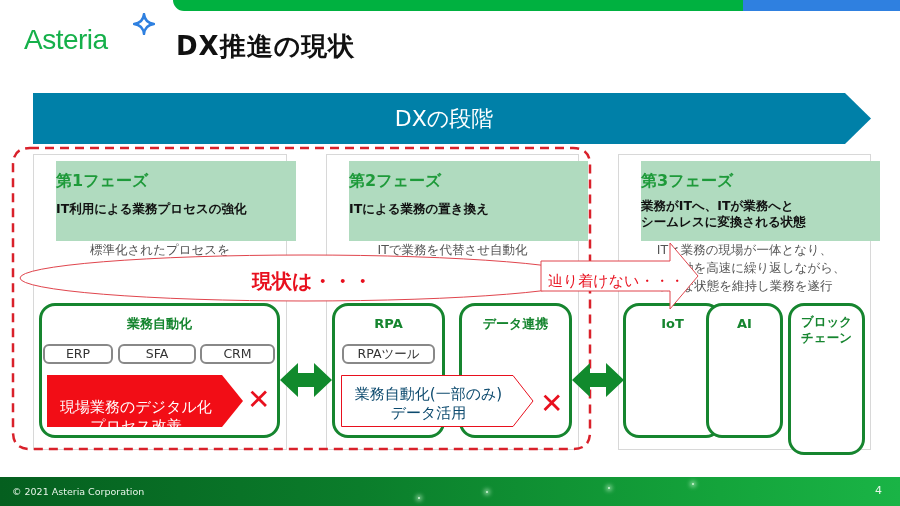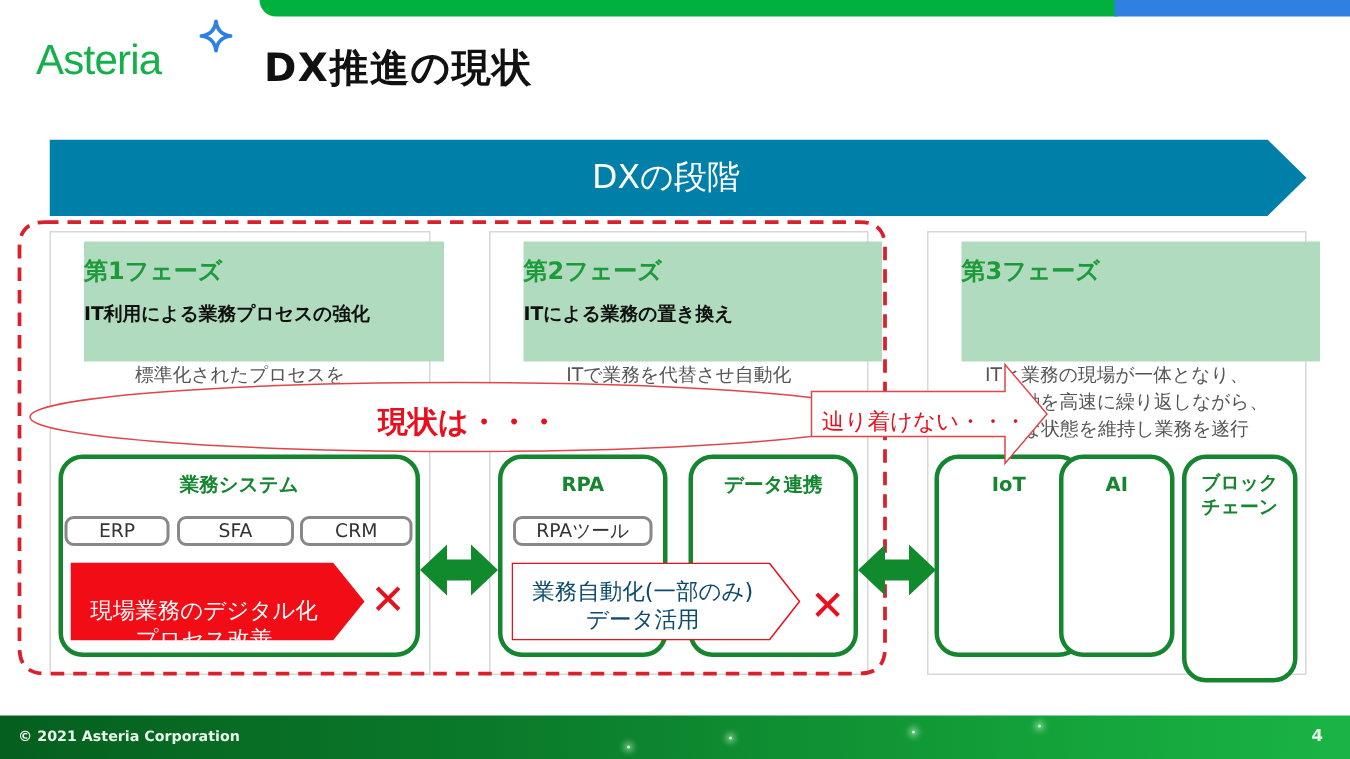--- a/index.html
+++ b/index.html
@@ -33,21 +33,21 @@
   .redflag { position: absolute; }
   .redflag svg { position: absolute; left: 0; top: 0; }
   .redflag-text { position: absolute; left: 0; top: 0; text-align: center; font-size: 15px; line-height: 19px; white-space: pre-line; }
 
   .cross { position: absolute; font-size: 28px; color: #e8101e; line-height: 28px; font-weight: bold; }
 
   .overlay-svg { position: absolute; left: 0; top: 0; pointer-events: none; }
   .ellipse-label { position: absolute; left: 252px; top: 268px; font-size: 20px; font-weight: bold; color: #e8101e; line-height: 26px; }
   .arrow-callout-label { position: absolute; left: 548px; top: 271px; font-size: 15px; color: #e8101e; line-height: 20px; }
 
-  .footer { position: absolute; left: 0; top: 477px; width: 900px; height: 29px; background: linear-gradient(90deg, #055f1f 0%, #0b7d2b 40%, #14a43b 80%, #1ab446 100%); font-weight: bold; }
+  .footer { position: absolute; left: 0; top: 477px; width: 900px; height: 29px; background: linear-gradient(90deg, #055f1f 0%, #0b7d2b 40%, #14a43b 80%, #1ab446 100%); }
   .footer-copy { position: absolute; left: 12px; top: 8px; color: #e8f5e9; font-size: 9.5px; line-height: 13px; }
   .footer-page { position: absolute; right: 18px; top: 6px; color: #e8f5e9; font-size: 11px; line-height: 15px; }
   .sparkle { position: absolute; width: 2px; height: 2px; background: #cff7d6; border-radius: 50%; box-shadow: 0 0 4px 2px rgba(220,255,225,0.6); }
 </style>
 </head>
 <body>
 
 <div class="topbar-green"></div>
 <div class="topbar-blue"></div>
 
@@ -80,28 +80,30 @@
   <div class="phase-head" style="width:239px;">
     <span class="phase-name">第2フェーズ</span>
     <span class="phase-sub">ITによる業務の置き換え</span>
   </div>
   <div class="phase-desc">ITで業務を代替させ自動化</div>
 </div>
 
 <div class="phase-panel" style="left:618px; width:253px;">
   <div class="phase-head" style="width:239px;">
     <span class="phase-name">第3フェーズ</span>
+    <span class="phase-sub two">業務がITへ、ITが業務へと
+シームレスに変換される状態</span>
   </div>
   <div class="phase-desc">ITと業務の現場が一体となり、
 変革活動を高速に繰り返しながら、
 最適な状態を維持し業務を遂行</div>
 </div>
 
 <div class="sys-box" style="left:39px; top:303px; width:241px; height:135px;">
-  <div class="sys-title">業務システム</div>
+  <div class="sys-title">業務自動化</div>
 </div>
 <div class="tool-chip" style="left:43px; top:344px; width:70px;">ERP</div>
 <div class="tool-chip" style="left:118px; top:344px; width:78px;">SFA</div>
 <div class="tool-chip" style="left:200px; top:344px; width:75px;">CRM</div>
 
 <div class="redflag" style="left:47px; top:375px; width:197px; height:52px;">
   <svg width="197" height="52" viewBox="0 0 197 52">
     <polygon points="0,0 175,0 196,26 175,52 0,52" fill="#f20d16"></polygon>
   </svg>
   <div class="redflag-text" style="width:178px; top:23px; color:#ffffff;">現場業務のデジタル化

